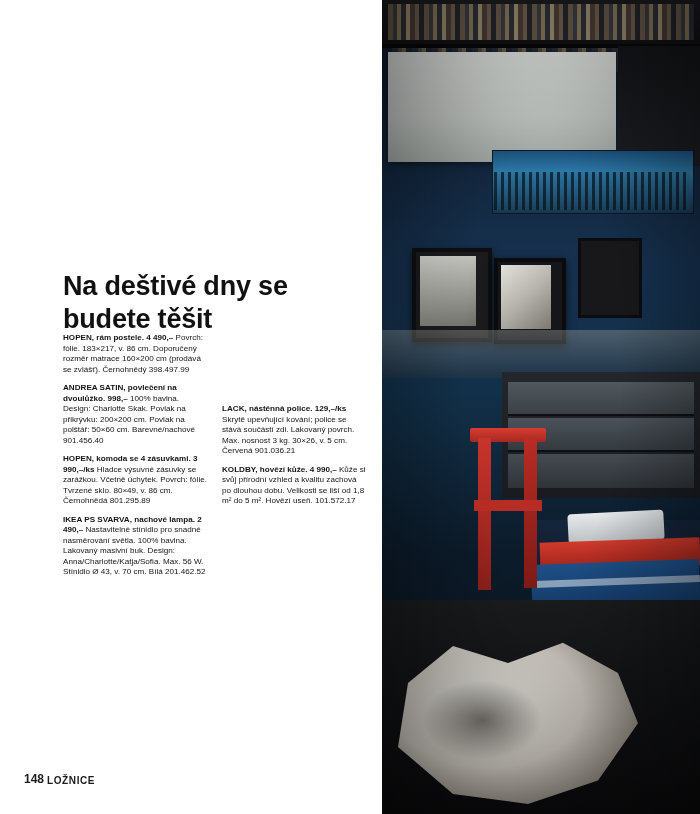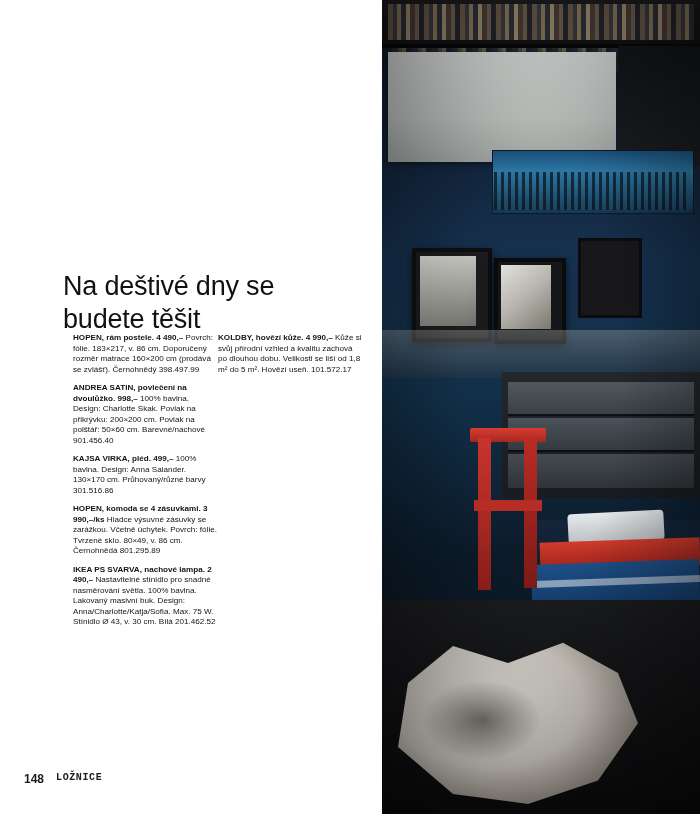--- a/index.html
+++ b/index.html
@@ -215,64 +215,65 @@
   }
 
   
   .headline {
     position: absolute;
     left: 63px;
     top: 252px;
     width: 290px;
     font-size: 27px;
     line-height: 1.22;
-    font-weight: 400;
+    font-weight: 700;
     color: #111;
     letter-spacing: -0.2px;
   }
 
   
   .cols {
     position: absolute;
-    left: 73px;
+    left: 63px;
     top: 333px;
     width: 305px;
     display: flex;
+    gap: 14px;
+    align-items: center;
   }
   .col {
     width: 145px;
     font-size: 8.1px;
     line-height: 1.30;
     color: #141414;
   }
   .col p {
     margin: 0 0 8px 0;
   }
   .b { font-weight: bold; }
 
   
   .footer {
     position: absolute;
     left: 24px;
     top: 772px;
     display: flex;
-    align-items: flex-start;
-    gap: 12px;
+    align-items: flex-end;
+    gap: 3px;
   }
   .folio {
     font-size: 12px;
     font-weight: bold;
     color: #1b1b1b;
   }
   .section {
     font-size: 10px;
     font-weight: bold;
     letter-spacing: 0.6px;
     color: #1b1b1b;
-    font-family: Liberation Mono, monospace;
   }
 </style>
 </head>
 <body>
 
 <div class="page">
 
   <div class="photo">
     <div class="photo-layer ph-wall"></div>
     <div class="photo-layer ph-shelf-top"></div>
@@ -307,25 +308,25 @@
     <div class="photo-layer ph-rug-spot"></div>
     <div class="photo-layer ph-vignette"></div>
   </div>
 
   <h1 class="headline">Na deštivé dny se budete těšit</h1>
 
   <div class="cols">
     <div class="col" id="col-left">
         <p><span class="b">HOPEN, rám postele.</span> <span class="b">4 490,–</span> <span>Povrch: fólie. 183×217, v. 86 cm. Doporučený rozměr matrace 160×200 cm (prodává se zvlášť). Černohnědý 398.497.99</span></p>
         <p><span class="b">ANDREA SATIN, povlečení na dvoulůžko.</span> <span class="b">998,–</span> <span>100% bavlna. Design: Charlotte Skak. Povlak na přikrývku: 200×200 cm. Povlak na polštář: 50×60 cm. Barevné/nachové 901.456.40</span></p>
-        <p><span class="b">KAJSA VIRKA, pléd.</span> <span class="b">499,–</span> <span>100% bavlna. Design: Anna Salander. 130×170 cm. Průhovaný/různé barvy 301.516.86</span></p>
         <p><span class="b">HOPEN, komoda se 4 zásuvkami.</span> <span class="b">3 990,–/ks</span> <span>Hladce výsuvné zásuvky se zarážkou. Včetně úchytek. Povrch: fólie. Tvrzené sklo. 80×49, v. 86 cm. Černohnědá 801.295.89</span></p>
-        <p><span class="b">IKEA PS SVARVA, nachové lampa.</span> <span class="b">2 490,–</span> <span>Nastavitelné stínidlo pro snadné nasměrování světla. 100% bavlna. Lakovaný masivní buk. Design: Anna/Charlotte/Katja/Sofia. Max. 75 W. Stínidlo Ø 43, v. 30 cm. Bílá 201.462.52</span></p>
+        <p><span class="b">IKEA PS SVARVA, nachové lampa.</span> <span class="b">2 490,–</span> <span>Nastavitelné stínidlo pro snadné nasměrování světla. 100% bavlna. Lakovaný masivní buk. Design: Anna/Charlotte/Katja/Sofia. Max. 56 W. Stínidlo Ø 43, v. 70 cm. Bílá 201.462.52</span></p>
       </div>
     <div class="col" id="col-right">
+        <p><span class="b">LACK, nástěnná police.</span> <span class="b">129,–/ks</span> <span>Skrytě upevňující kování; police se stává součástí zdi. Lakovaný povrch. Max. nosnost 3 kg. 30×26, v. 5 cm. Červená 901.036.21</span></p>
         <p><span class="b">KOLDBY, hovězí kůže.</span> <span class="b">4 990,–</span> <span>Kůže si svůj přírodní vzhled a kvalitu zachová po dlouhou dobu. Velikosti se liší od 1,8 m² do 5 m². Hovězí useň. 101.572.17</span></p>
       </div>
   </div>
 
   <div class="footer">
     <span class="folio">148</span>
     <span class="section">LOŽNICE</span>
   </div>
 
 </div>

